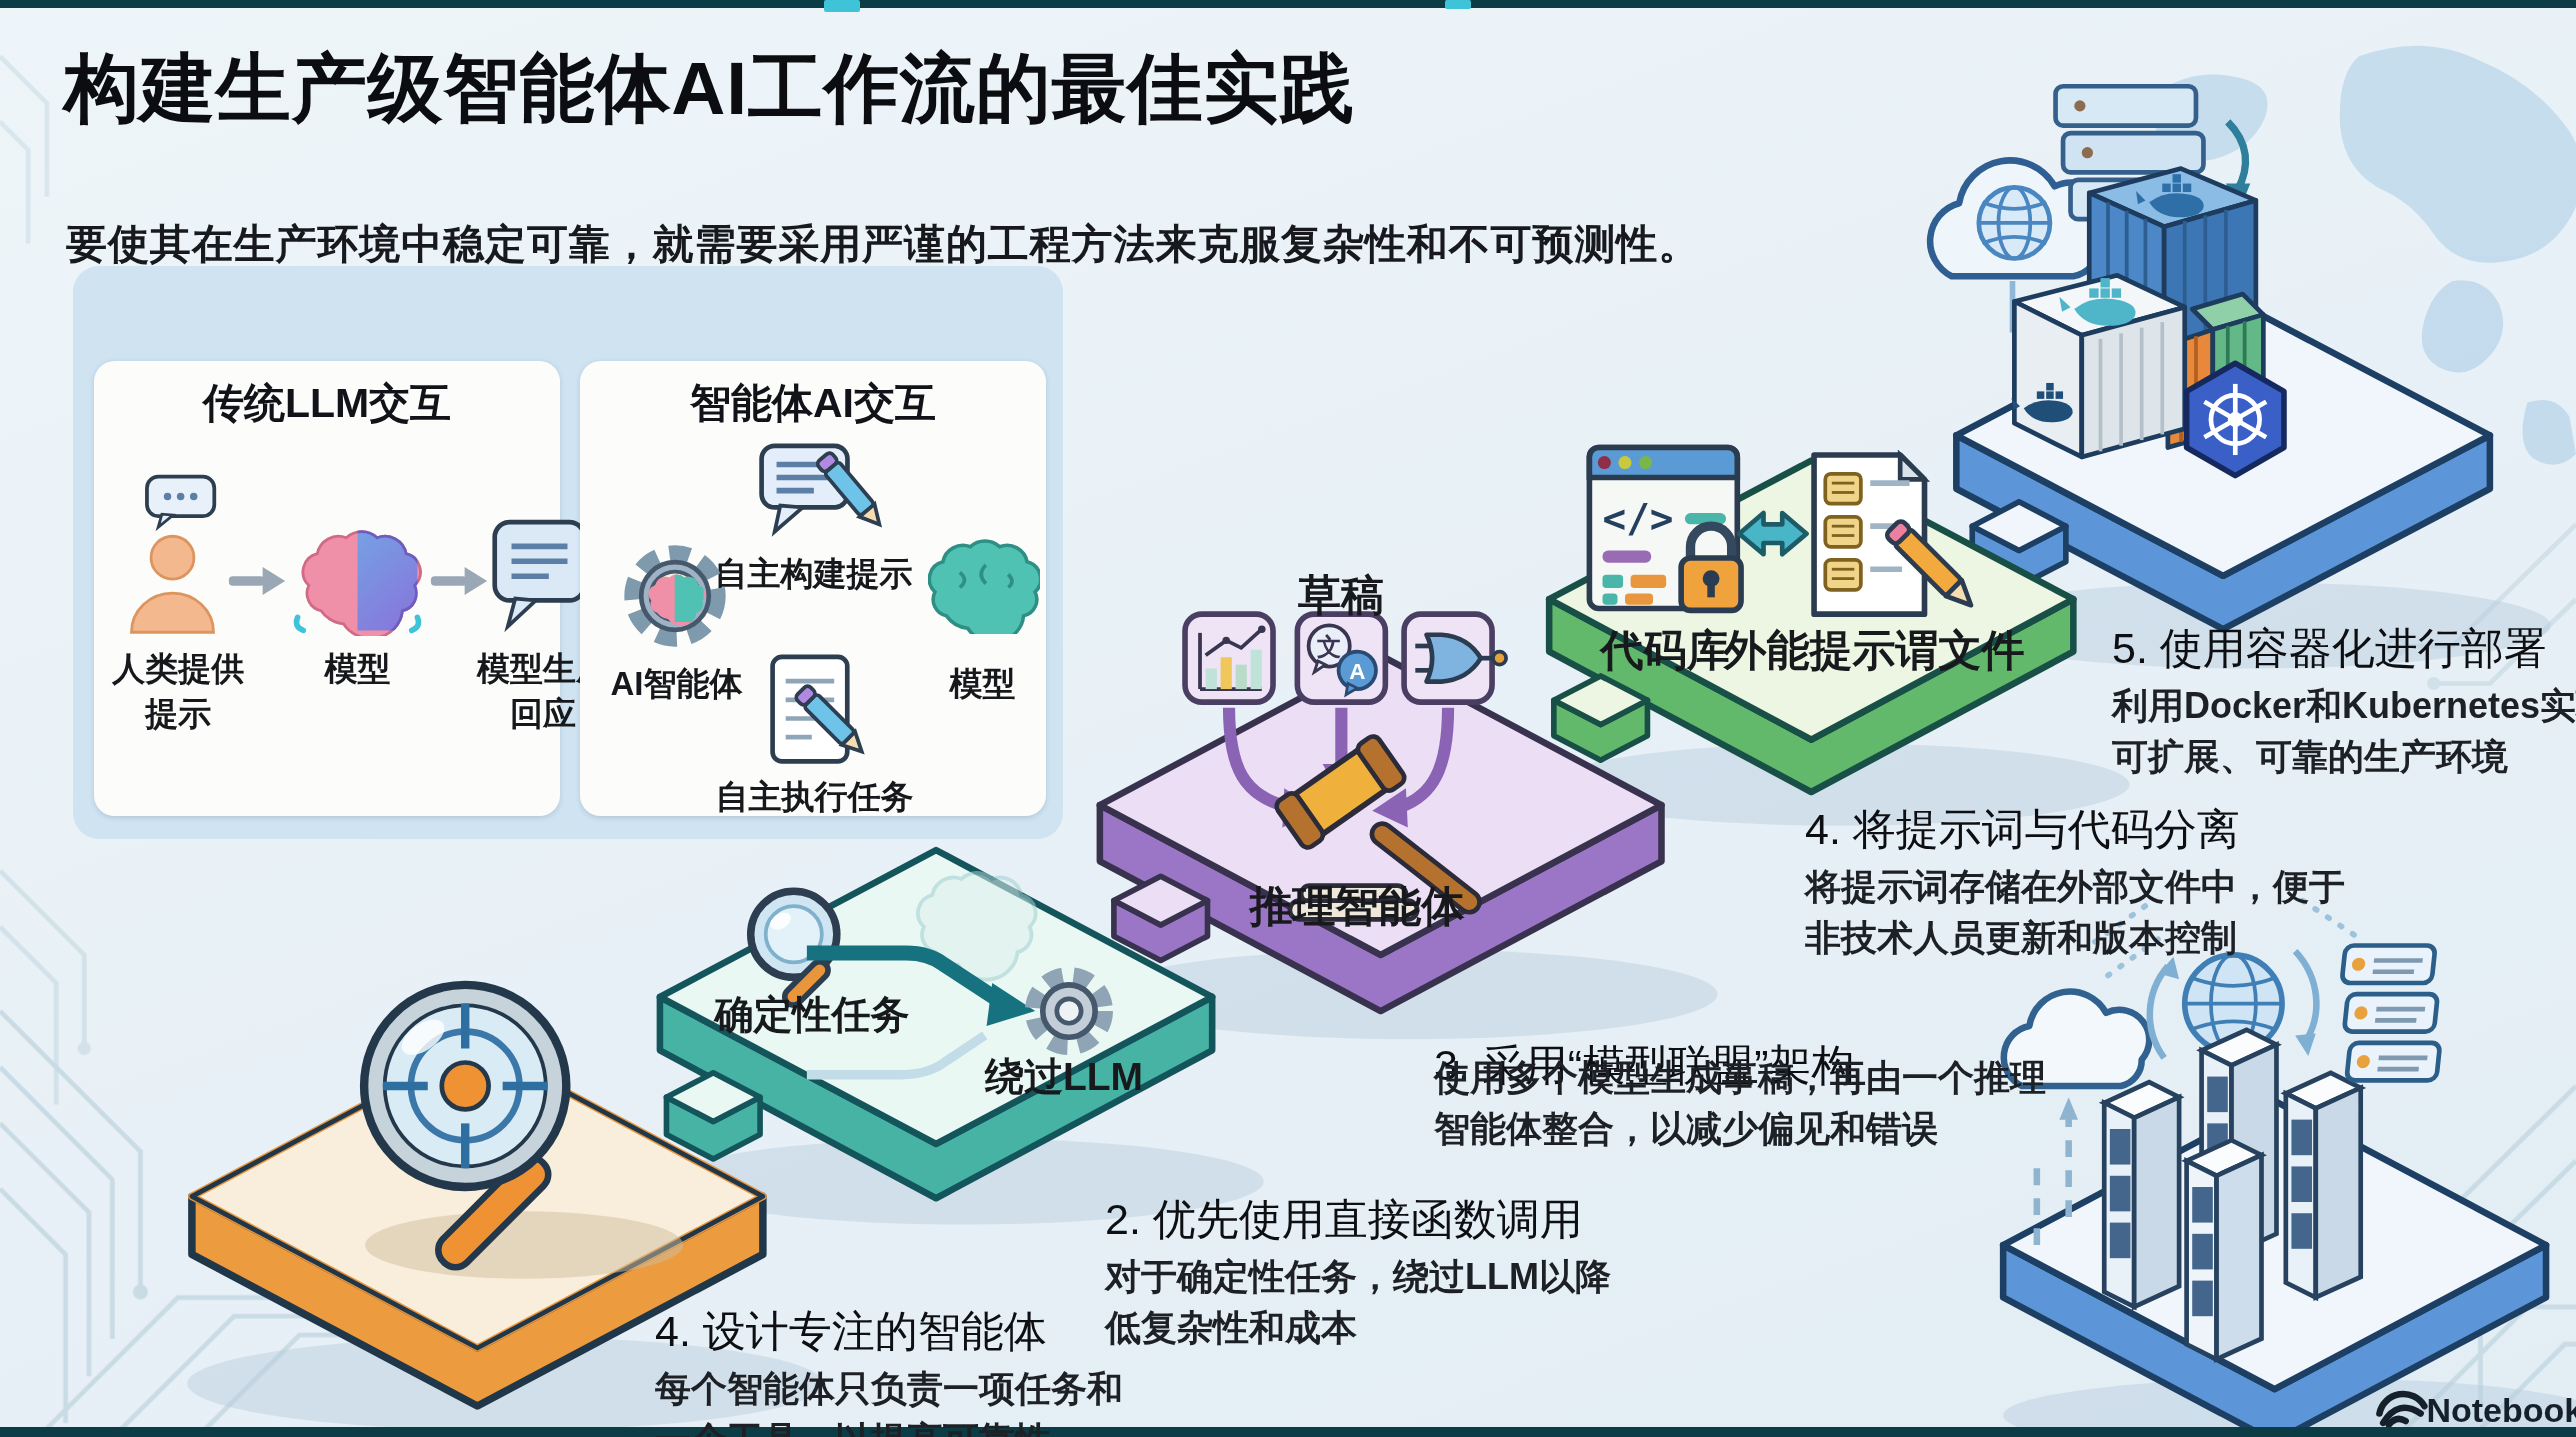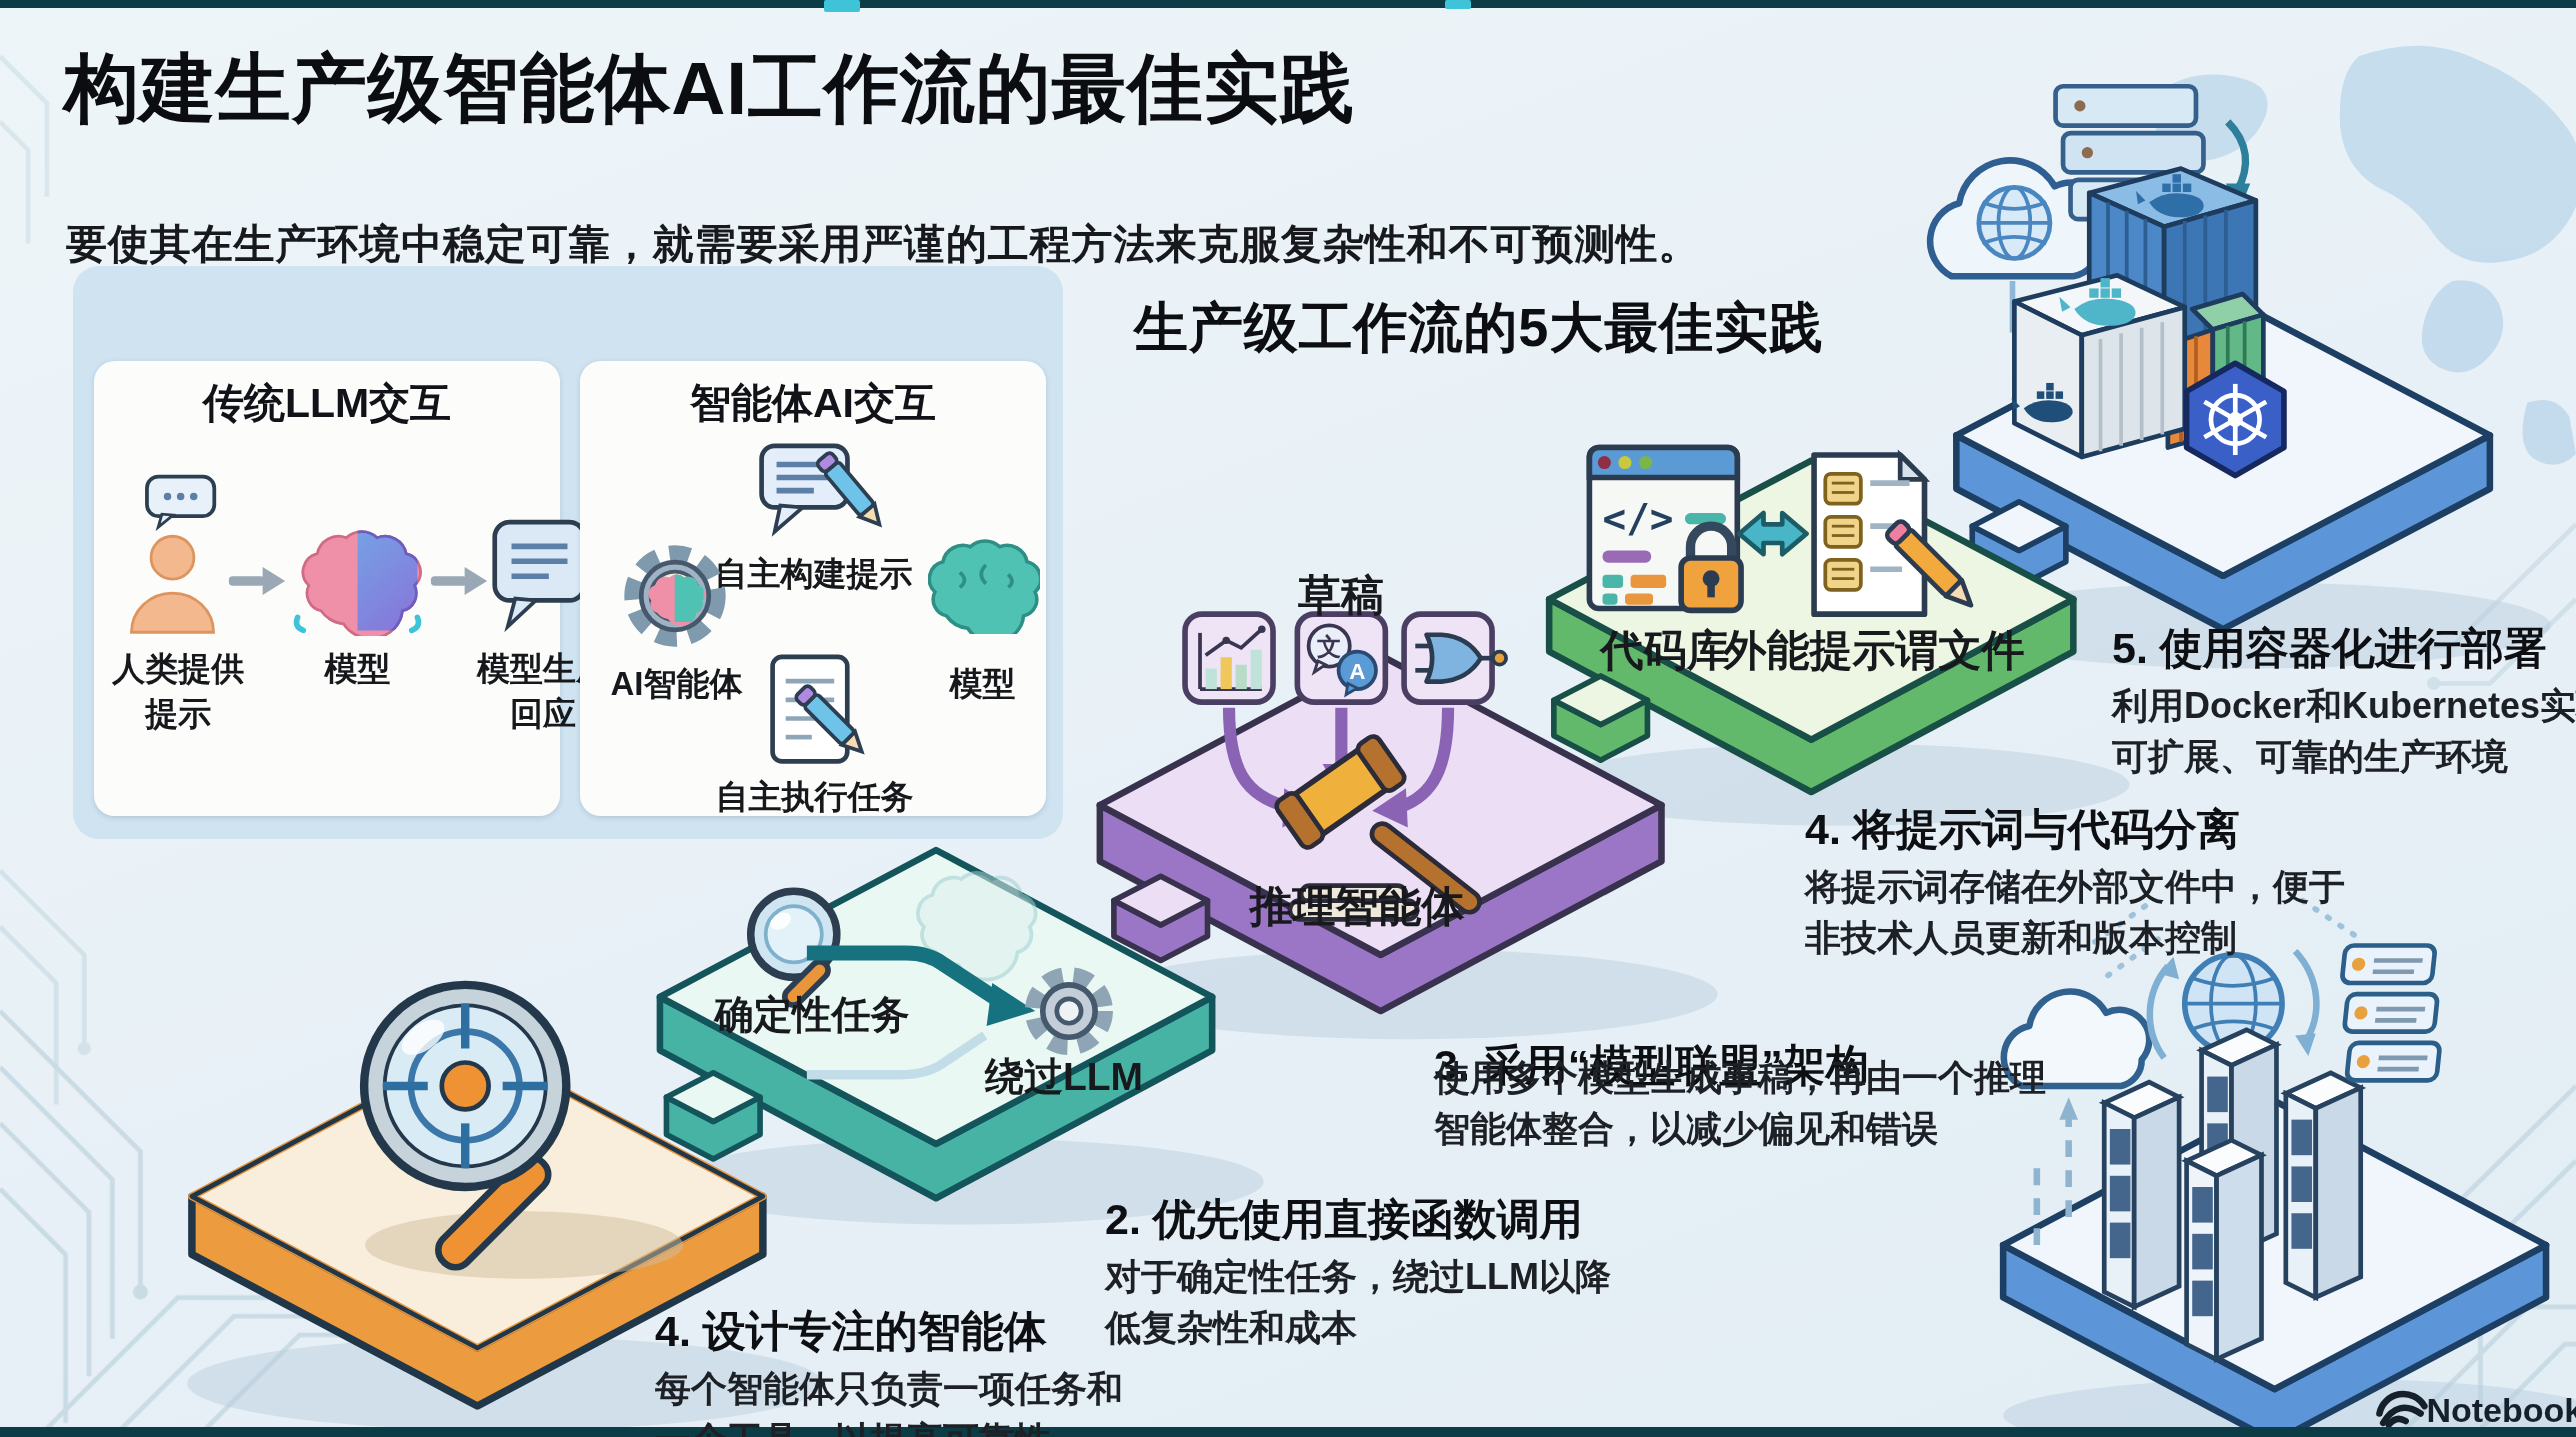--- a/index.html
+++ b/index.html
@@ -49,21 +49,21 @@
   #t-heading2{left:1134px;top:292px;font-size:54px;font-weight:bold;color:#0d0e11;letter-spacing:0.9px;}
   
   .flowlbl{font-weight:bold;color:#17191d;text-align:center;transform:translateX(-50%);white-space:nowrap;}
   #fl-draft{left:1341px;top:567px;font-size:43px;}
   #fl-reason{left:1357px;top:878px;font-size:43px;}
   #fl-det{left:812px;top:988px;font-size:39px;}
   #fl-bypass{left:1064px;top:1050px;font-size:39px;}
   #fl-repo{left:1665px;top:622px;font-size:43px;}
   #fl-prompt{left:1874px;top:622px;font-size:43px;}
   
-  .p-title{font-size:43px;font-weight:bold;color:#0e0f12;white-space:nowrap;}
+  .p-title{font-size:43px;font-weight:normal;color:#0e0f12;white-space:nowrap;}
   .p-body{font-size:36px;font-weight:bold;color:#1d2025;line-height:1.42;}
   #p1-t{left:655px;top:1303px;} #p1-b{left:655px;top:1363px;width:487px;}
   #p2-t{left:1105px;top:1191px;} #p2-b{left:1105px;top:1251px;width:524px;}
   #p3-t{left:1434px;top:992px;margin-top:45px;} #p3-b{left:1434px;top:1052px;width:618px;}
   #p4-t{left:1805px;top:801px;}  #p4-b{left:1805px;top:861px;width:562px;}
   #p5-t{left:2112px;top:620px;}  #p5-b{left:2112px;top:680px;width:505px;}
   
   #footer{left:2374px;top:1391px;display:flex;align-items:center;gap:9.4px;}
   #footer-text{font-size:34px;font-weight:bold;color:#15202b;}
 </style>
@@ -649,21 +649,20 @@
         <g transform="translate(52,58) rotate(45)">
           <rect x="-8" y="-10" width="58" height="20" rx="4" fill="#6fc2e8" stroke="#2c3e50" stroke-width="4"></rect>
           <rect x="-22" y="-10" width="14" height="20" rx="5" fill="#b08ae0" stroke="#2c3e50" stroke-width="4"></rect>
           <polygon points="50,-10 70,0 50,10" fill="#f7dcb2" stroke="#2c3e50" stroke-width="4"></polygon>
         </g>
       </svg>
     </div>
     <div id="ag-l4" class="lbl">自主执行任务</div>
   </div>
 
-  <div id="t-heading2" class="abs">生产级工作流的5大最佳实践</div>
 
   <div id="fl-draft" class="abs flowlbl">草稿</div>
   <div id="fl-reason" class="abs flowlbl">推理智能体</div>
   <div id="fl-det" class="abs flowlbl">确定性任务</div>
   <div id="fl-bypass" class="abs flowlbl">绕过LLM</div>
   <div id="fl-repo" class="abs flowlbl">代码库</div>
   <div id="fl-prompt" class="abs flowlbl">外能提示谓文件</div>
 
   <div id="p1-t" class="abs p-title">4. 设计专注的智能体</div>
   <div id="p1-b" class="abs p-body">每个智能体只负责一项任务和一个工具，以提高可靠性</div>

